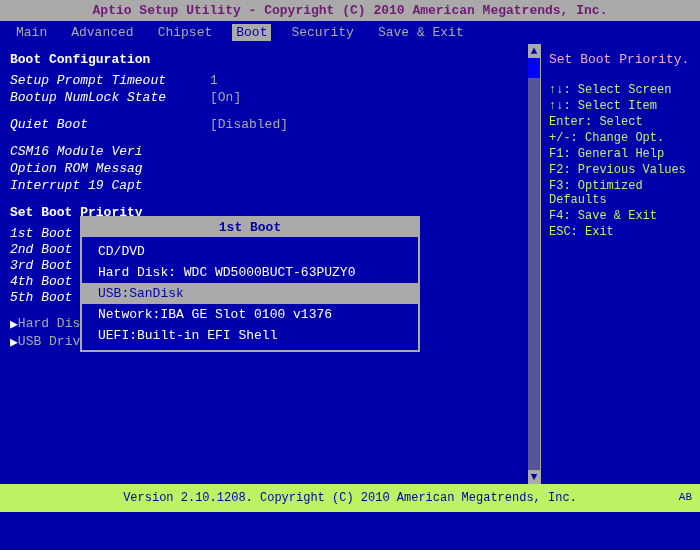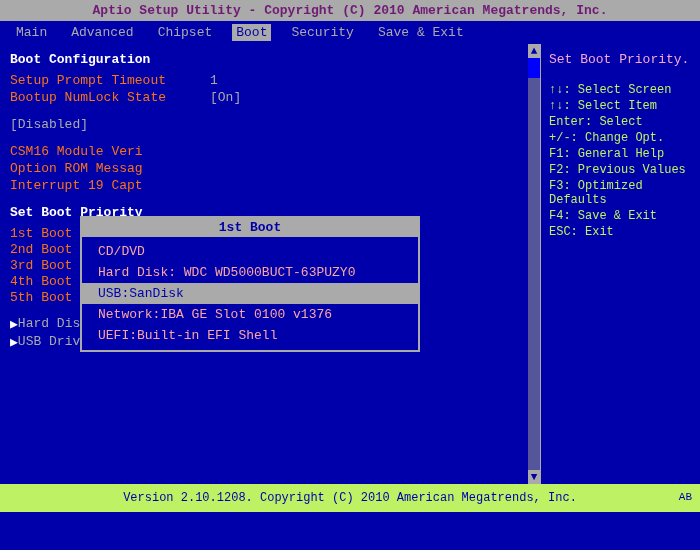--- a/index.html
+++ b/index.html
@@ -61,21 +61,22 @@
       margin-bottom: 6px;
       font-weight: bold;
     }
 
     .config-row {
       display: flex;
       margin-bottom: 2px;
     }
     .config-label {
       width: 200px;
-      color: #f97316;
+      color: #ffffff;
+      font-style: italic;
     }
     .config-value {
       color: #aaaaaa;
     }
 
     .spacer { height: 10px; }
 
     
     #scrollbar {
       position: absolute;
@@ -161,21 +162,21 @@
       font-weight: bold;
       font-size: 13px;
     }
 
     #modal-body {
       padding: 4px 0;
     }
 
     .modal-item {
       padding: 3px 16px;
-      color: #fca5a5;
+      color: #ffffff;
       cursor: pointer;
     }
     .modal-item.highlighted {
       background: #aaaaaa;
       color: #0000aa;
     }
 
     
     #bottom-bar {
       background: #bef264;
@@ -225,20 +226,21 @@
     <div class="config-row">
       <span class="config-label">Setup Prompt Timeout</span>
       <span class="config-value">1</span>
     </div>
     <div class="config-row">
       <span class="config-label">Bootup NumLock State</span>
       <span class="config-value">[On]</span>
     </div>
     <div class="spacer"></div>
     <div class="config-row">
+      <span class="config-label">Quiet Boot</span>
       <span class="config-value">[Disabled]</span>
     </div>
     <div class="spacer"></div>
     <div class="config-row">
       <span class="config-label">CSM16 Module Veri</span>
     </div>
     <div class="config-row">
       <span class="config-label">Option ROM Messag</span>
     </div>
     <div class="config-row">

